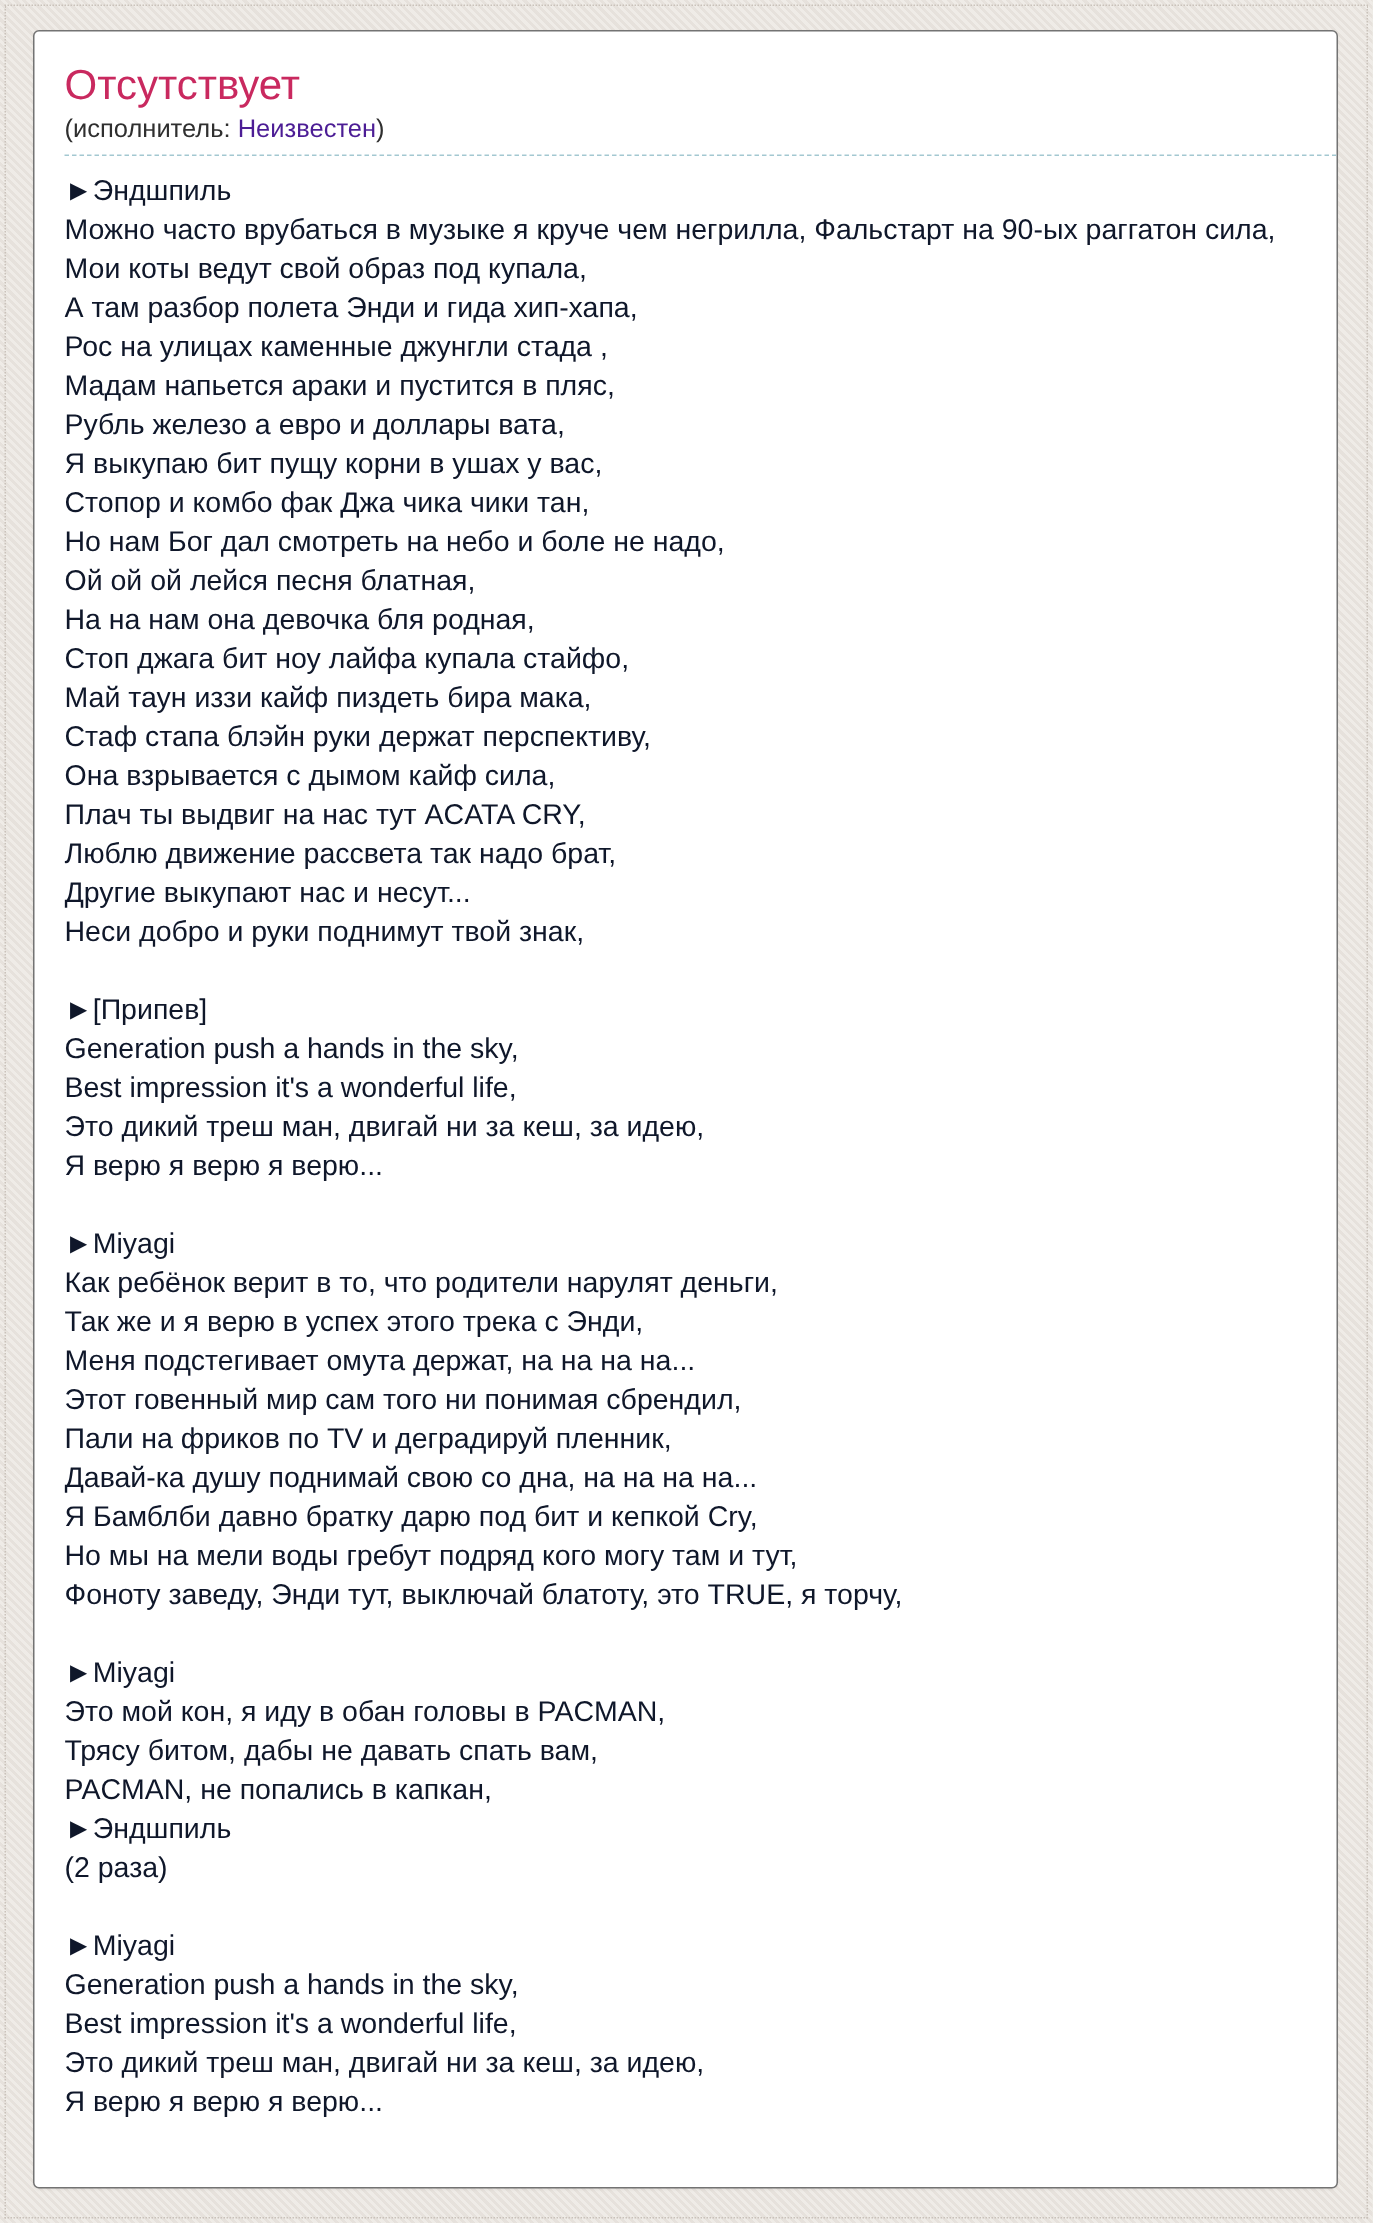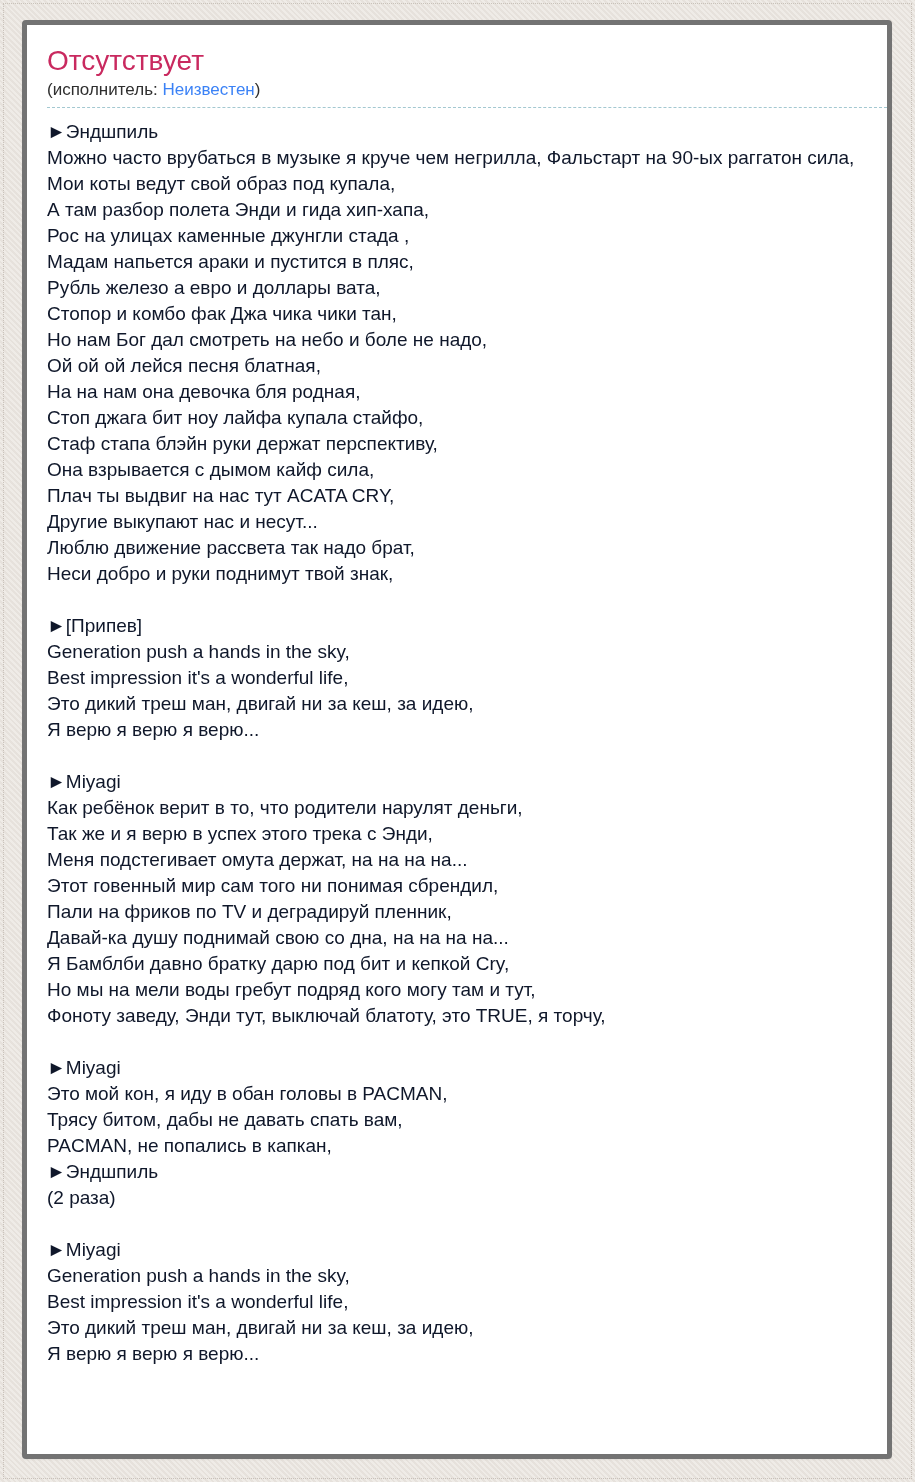--- a/index.html
+++ b/index.html
@@ -26,21 +26,21 @@
     border: 1px dotted #c9c2ba;
     pointer-events: none;
   }
   .card {
     position: absolute;
     left: 22px;
     top: 20px;
     width: 870px;
     height: 1439px;
     background: #ffffff;
-    border: 5px solid #737373;
+    border: 1px solid #737373;
     border-radius: 4px;
     box-shadow: 0 1px 2px rgba(0,0,0,0.05);
     box-sizing: border-box;
     padding: 20px 0 0 20px;
     overflow: hidden;
   }
   .title {
     margin: 0;
     font-size: 28px;
     font-weight: 400;
@@ -50,21 +50,21 @@
   .subtitle {
     margin-top: 2px;
     font-size: 17px;
     line-height: 21px;
     color: #2f2f2f;
     padding-bottom: 7px;
     border-bottom: 1px dashed #a3c8d1;
     margin-right: 0;
   }
   .artist-link {
-    color: #3b82f6;
+    color: #4c1d95;
     text-decoration: none;
     cursor: pointer;
   }
   .lyrics {
     margin-top: 11px;
     font-size: 19px;
     line-height: 26px;
     color: #0f172a;
     white-space: nowrap;
     overflow: hidden;
@@ -83,30 +83,32 @@
   <h1 class="title">Отсутствует</h1>
   <div class="subtitle"><span>(исполнитель: </span><a class="artist-link" href="#">Неизвестен</a><span>)</span></div>
   <div class="lyrics">
       <div class="line">►Эндшпиль</div>
       <div class="line">Можно часто врубаться в музыке я круче чем негрилла, Фальстарт на 90-ых раггатон сила,</div>
       <div class="line">Мои коты ведут свой образ под купала,</div>
       <div class="line">А там разбор полета Энди и гида хип-хапа,</div>
       <div class="line">Рос на улицах каменные джунгли стада ,</div>
       <div class="line">Мадам напьется араки и пустится в пляс,</div>
       <div class="line">Рубль железо а евро и доллары вата,</div>
+      <div class="line">Я выкупаю бит пущу корни в ушах у вас,</div>
       <div class="line">Стопор и комбо фак Джа чика чики тан,</div>
       <div class="line">Но нам Бог дал смотреть на небо и боле не надо,</div>
       <div class="line">Ой ой ой лейся песня блатная,</div>
       <div class="line">На на нам она девочка бля родная,</div>
       <div class="line">Стоп джага бит ноу лайфа купала стайфо,</div>
+      <div class="line">Май таун иззи кайф пиздеть бира мака,</div>
       <div class="line">Стаф стапа блэйн руки держат перспективу,</div>
       <div class="line">Она взрывается с дымом кайф сила,</div>
       <div class="line">Плач ты выдвиг на нас тут ACATA CRY,</div>
+      <div class="line">Люблю движение рассвета так надо брат,</div>
       <div class="line">Другие выкупают нас и несут...</div>
-      <div class="line">Люблю движение рассвета так надо брат,</div>
       <div class="line">Неси добро и руки поднимут твой знак,</div>
       <div class="line"></div>
       <div class="line">►[Припев]</div>
       <div class="line">Generation push a hands in the sky,</div>
       <div class="line">Best impression it's a wonderful life,</div>
       <div class="line">Это дикий треш ман, двигай ни за кеш, за идею,</div>
       <div class="line">Я верю я верю я верю...</div>
       <div class="line"></div>
       <div class="line">►Miyagi</div>
       <div class="line">Как ребёнок верит в то, что родители нарулят деньги,</div>

